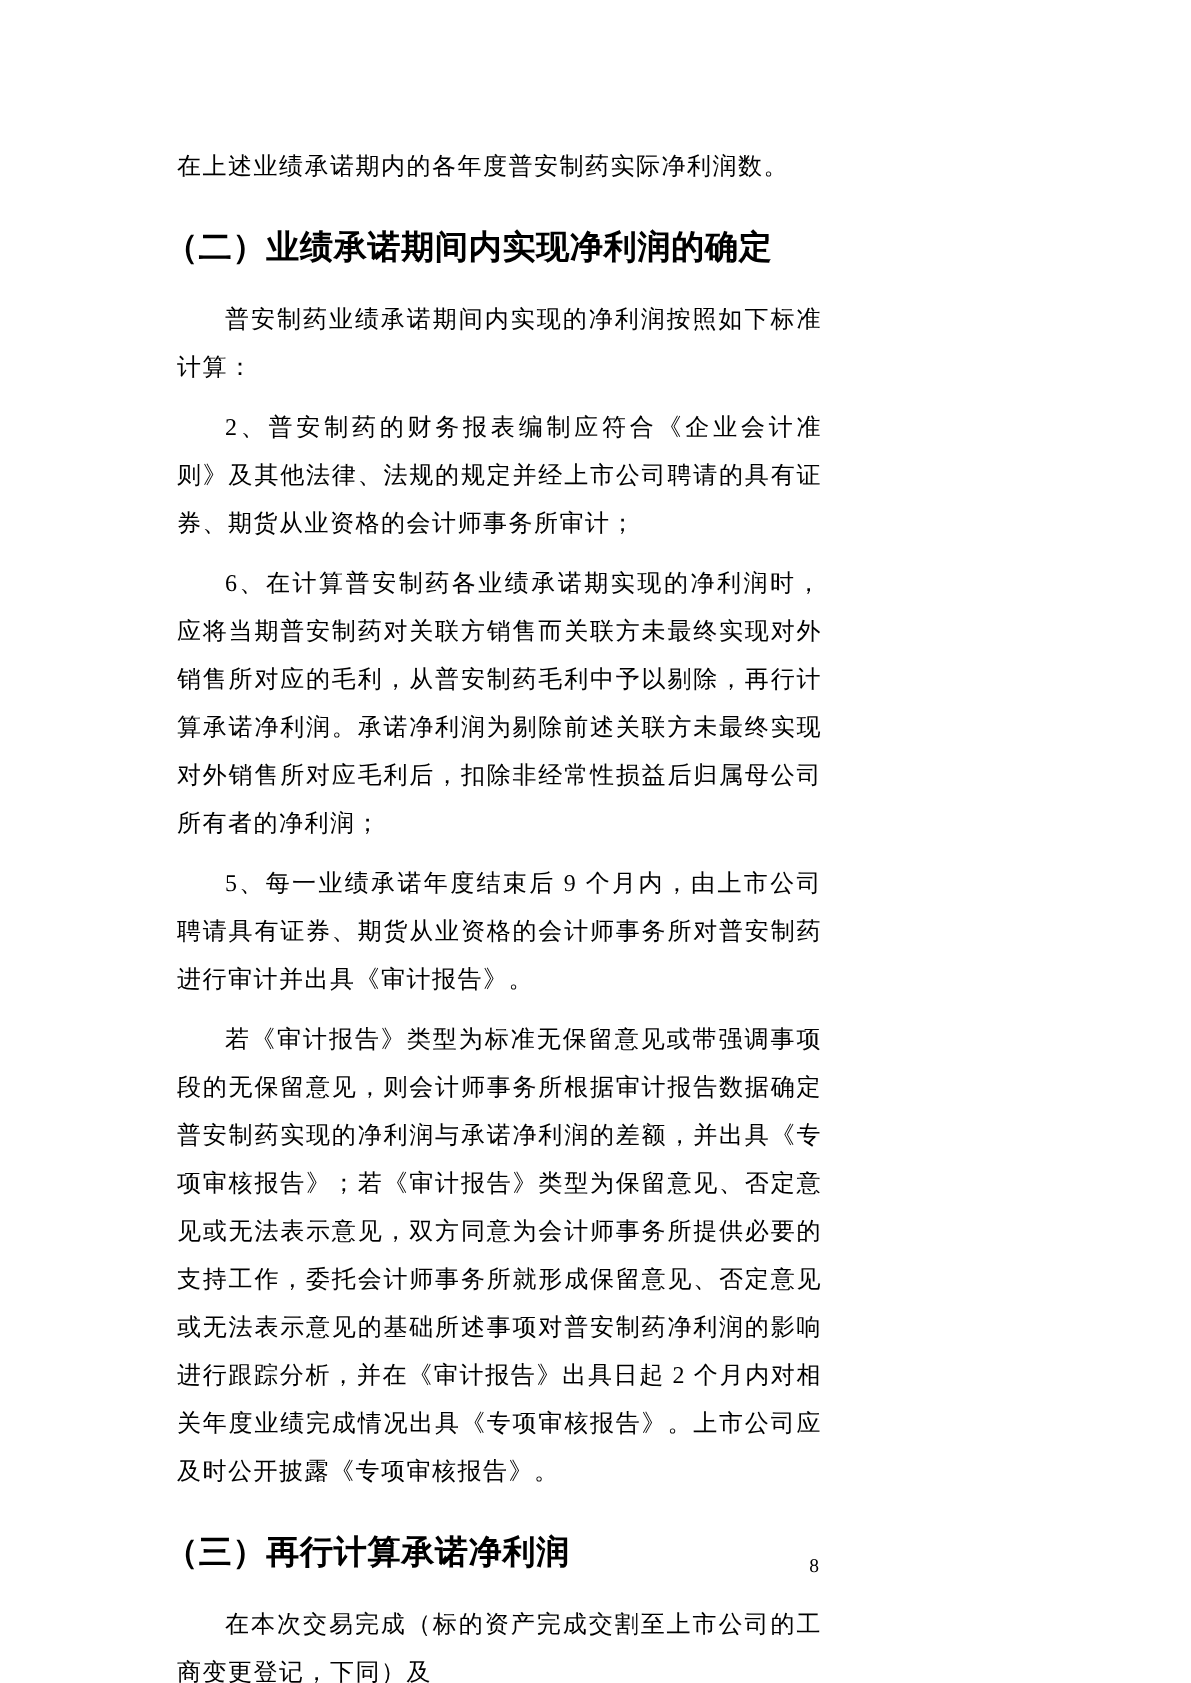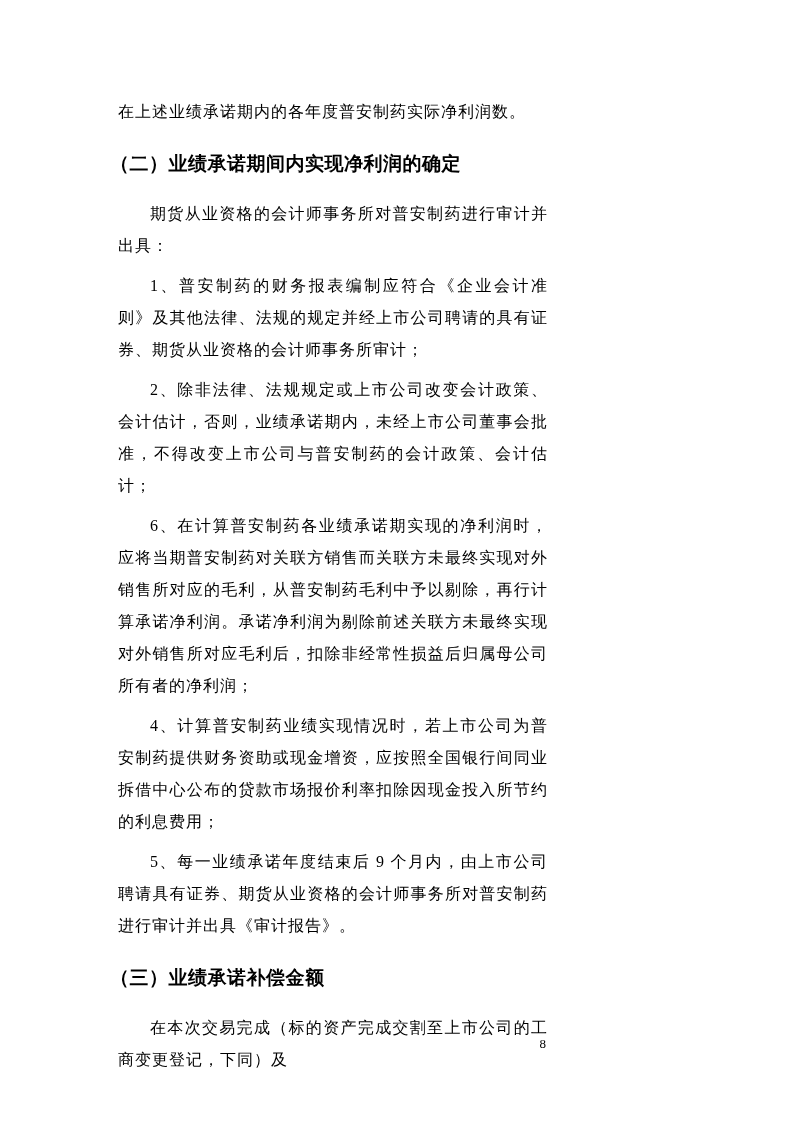--- a/index.html
+++ b/index.html
@@ -25,22 +25,22 @@
     letter-spacing: 1px;
     margin: 8px 0;
     text-align: justify;
     text-indent: 2em;
     word-break: break-all;
   }
   p.no-indent {
     text-indent: 0;
   }
   h2.sec-heading {
-    font-family: Liberation Mono, monospace;
-    font-size: 19px;
+    font-family: Liberation Serif, serif;
+    font-size: 22px;
     font-weight: bold;
     line-height: 30px;
     margin: 22px 0 18px -8px;
     letter-spacing: 0.5px;
   }
   .page-number {
     position: absolute;
     top: 1036px;
     right: 118px;
     font-size: 13px;
@@ -51,33 +51,32 @@
 </head>
 <body>
 
 <div class="page">
   <div class="content">
 
     <p class="body-text no-indent">在上述业绩承诺期内的各年度普安制药实际净利润数。</p>
 
     <h2 class="sec-heading">（二）业绩承诺期间内实现净利润的确定</h2>
 
-    <p class="body-text">期货从业资格的会计师事务所对普安制药进行审计并出具：</p>
+    <p class="body-text">普安制药业绩承诺期间内实现的净利润按照如下标准计算：</p>
 
-    <p class="body-text">1、普安制药的财务报表编制应符合《企业会计准则》及其他法律、法规的规定并经上市公司聘请的具有证券、期货从业资格的会计师事务所审计；</p>
+    <p class="body-text">2、普安制药的财务报表编制应符合《企业会计准则》及其他法律、法规的规定并经上市公司聘请的具有证券、期货从业资格的会计师事务所审计；</p>
 
-    <p class="body-text">2、除非法律、法规规定或上市公司改变会计政策、会计估计，否则，业绩承诺期内，未经上市公司董事会批准，不得改变上市公司与普安制药的会计政策、会计估计；</p>
 
     <p class="body-text">6、在计算普安制药各业绩承诺期实现的净利润时，应将当期普安制药对关联方销售而关联方未最终实现对外销售所对应的毛利，从普安制药毛利中予以剔除，再行计算承诺净利润。承诺净利润为剔除前述关联方未最终实现对外销售所对应毛利后，扣除非经常性损益后归属母公司所有者的净利润；</p>
 
-    <p class="body-text">4、计算普安制药业绩实现情况时，若上市公司为普安制药提供财务资助或现金增资，应按照全国银行间同业拆借中心公布的贷款市场报价利率扣除因现金投入所节约的利息费用；</p>
 
     <p class="body-text">5、每一业绩承诺年度结束后 9 个月内，由上市公司聘请具有证券、期货从业资格的会计师事务所对普安制药进行审计并出具《审计报告》。</p>
 
+    <p class="body-text">若《审计报告》类型为标准无保留意见或带强调事项段的无保留意见，则会计师事务所根据审计报告数据确定普安制药实现的净利润与承诺净利润的差额，并出具《专项审核报告》；若《审计报告》类型为保留意见、否定意见或无法表示意见，双方同意为会计师事务所提供必要的支持工作，委托会计师事务所就形成保留意见、否定意见或无法表示意见的基础所述事项对普安制药净利润的影响进行跟踪分析，并在《审计报告》出具日起 2 个月内对相关年度业绩完成情况出具《专项审核报告》。上市公司应及时公开披露《专项审核报告》。</p>
 
-    <h2 class="sec-heading">（三）业绩承诺补偿金额</h2>
+    <h2 class="sec-heading">（三）再行计算承诺净利润</h2>
 
     <p class="body-text">在本次交易完成（标的资产完成交割至上市公司的工商变更登记，下同）及</p>
 
   </div>
 
   <div class="page-number">8</div>
 </div>
 
 </body></html>

